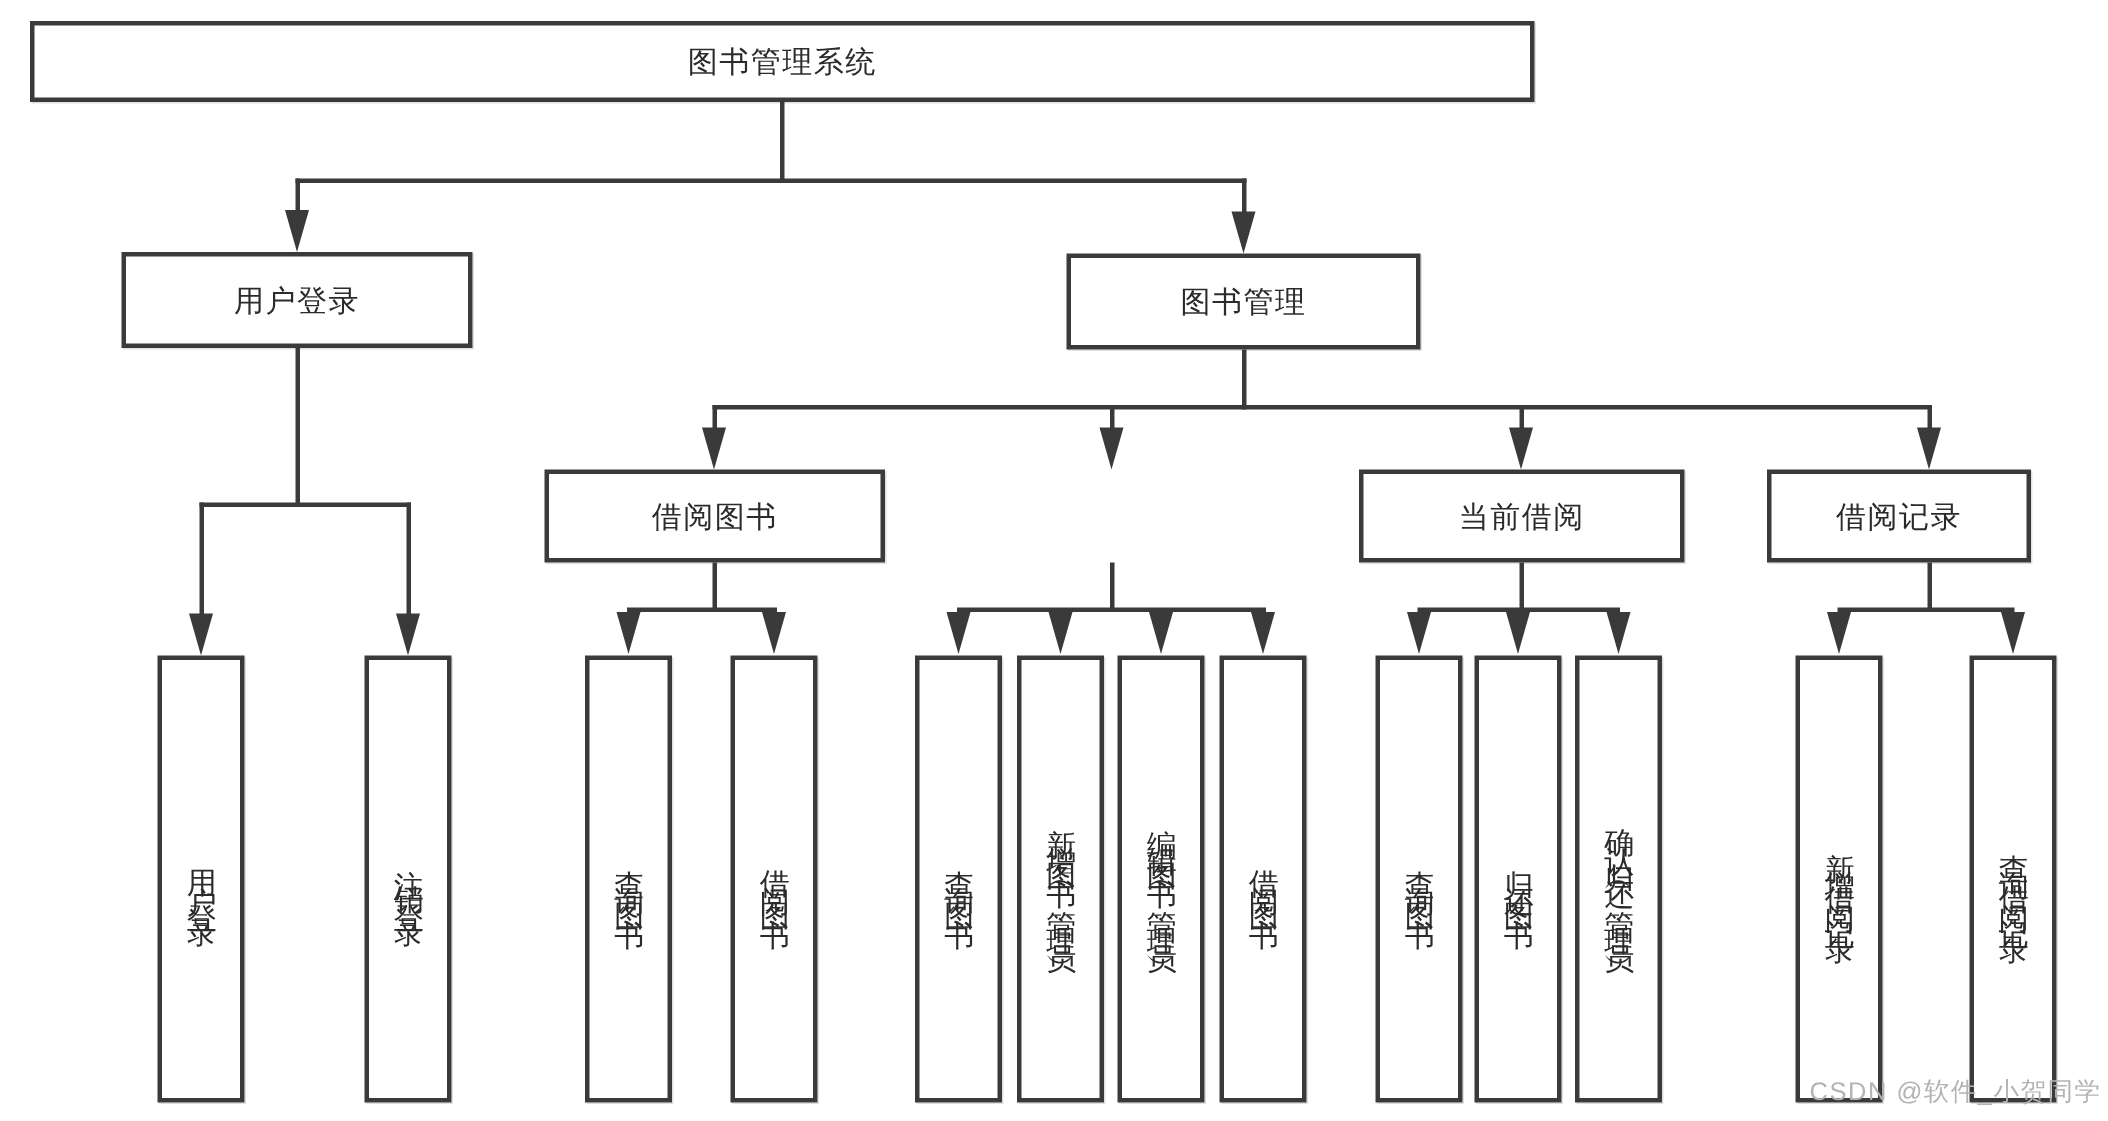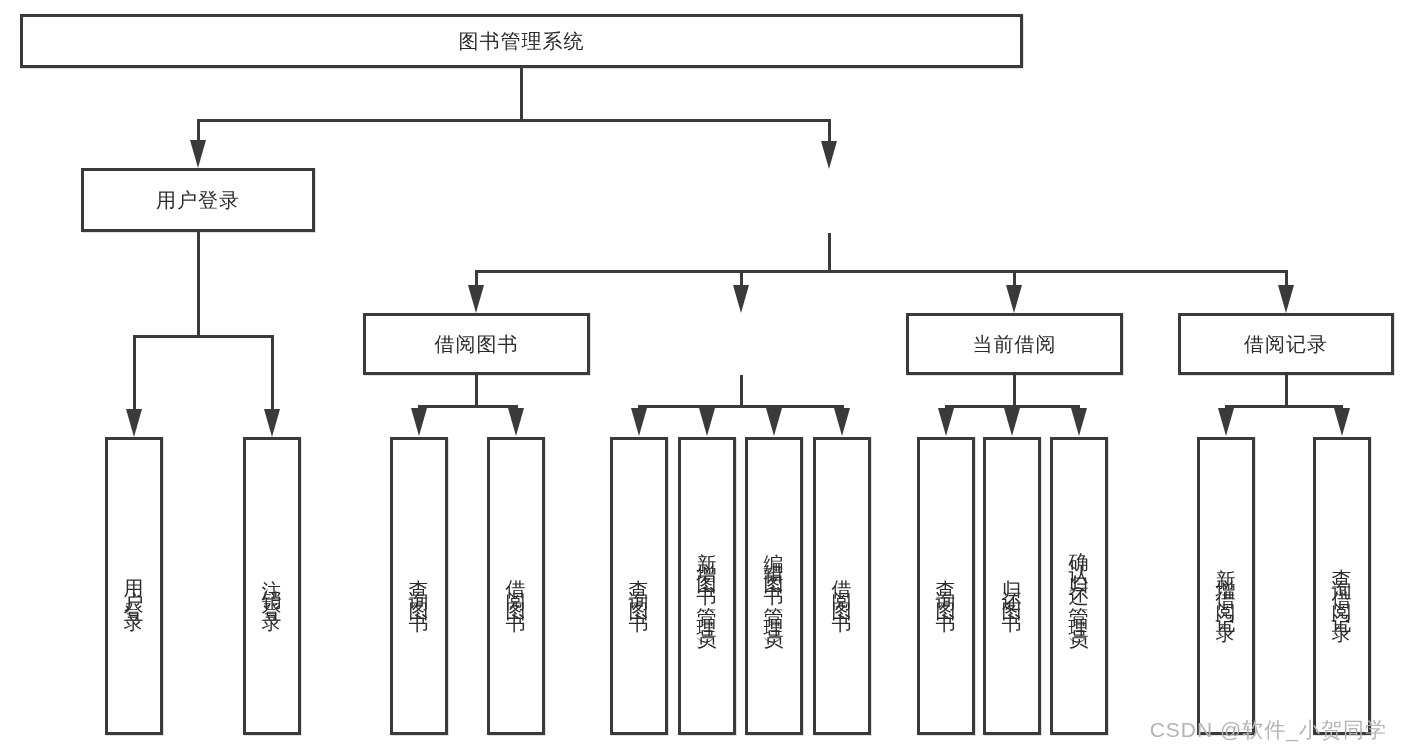--- a/index.html
+++ b/index.html
@@ -50,22 +50,22 @@
     position: absolute;
     width: 0;
     height: 0;
     border-left: 8px solid transparent;
     border-right: 8px solid transparent;
     border-top: 28px solid #3a3a3a;
   }
   .watermark {
     position: absolute;
     top: 716px;
-    right: 18px;
-    font-size: 21px;
+    right: 4px;
+    font-size: 17px;
     color: #b3b3b3;
     letter-spacing: 1px;
     white-space: nowrap;
   }
 </style>
 </head>
 <body>
 
 <div id="canvas">
 
@@ -75,20 +75,23 @@
 
   <div class="vline" style="left:520px; top:68px; height:54px;"></div>
   <div class="hline" style="left:197px; top:119px; width:634px;"></div>
   <div class="vline" style="left:197px; top:119px; height:24px;"></div>
   <div class="arrow" style="left:190px; top:140px;"></div>
   <div class="vline" style="left:828px; top:119px; height:25px;"></div>
   <div class="arrow" style="left:821px; top:141px;"></div>
 
   <div class="node" style="left:81px; top:168px; width:234px; height:64px;">
     <span>用户登录</span>
+  </div>
+  <div class="node" style="left:711px; top:169px; width:236px; height:64px;">
+    <span>图书管理</span>
   </div>
 
   <div class="vline" style="left:197px; top:232px; height:106px;"></div>
   <div class="hline" style="left:133px; top:335px; width:141px;"></div>
   <div class="vline" style="left:133px; top:335px; height:76px;"></div>
   <div class="arrow" style="left:126px; top:409px;"></div>
   <div class="vline" style="left:271px; top:335px; height:76px;"></div>
   <div class="arrow" style="left:264px; top:409px;"></div>
 
   <div class="vline" style="left:828px; top:233px; height:40px;"></div>
@@ -101,21 +104,21 @@
   <div class="arrow" style="left:1006px; top:285px;"></div>
   <div class="vline" style="left:1285px; top:270px; height:18px;"></div>
   <div class="arrow" style="left:1278px; top:285px;"></div>
 
   <div class="node" style="left:363px; top:313px; width:227px; height:62px;">
     <span>借阅图书</span>
   </div>
   <div class="node" style="left:906px; top:313px; width:217px; height:62px;">
     <span>当前借阅</span>
   </div>
-  <div class="node" style="left:1178px; top:313px; width:216px; height:62px;">
+  <div class="node" style="left:1178px; top:313px; width:176px; height:62px;">
     <span>借阅记录</span>
   </div>
 
   <div class="vline" style="left:475px; top:375px; height:33px;"></div>
   <div class="hline" style="left:418px; top:405px; width:100px;"></div>
   <div class="arrow" style="left:411px; top:408px;"></div>
   <div class="arrow" style="left:508px; top:408px;"></div>
 
   <div class="vline" style="left:740px; top:375px; height:33px;"></div>
   <div class="hline" style="left:638px; top:405px; width:206px;"></div>

